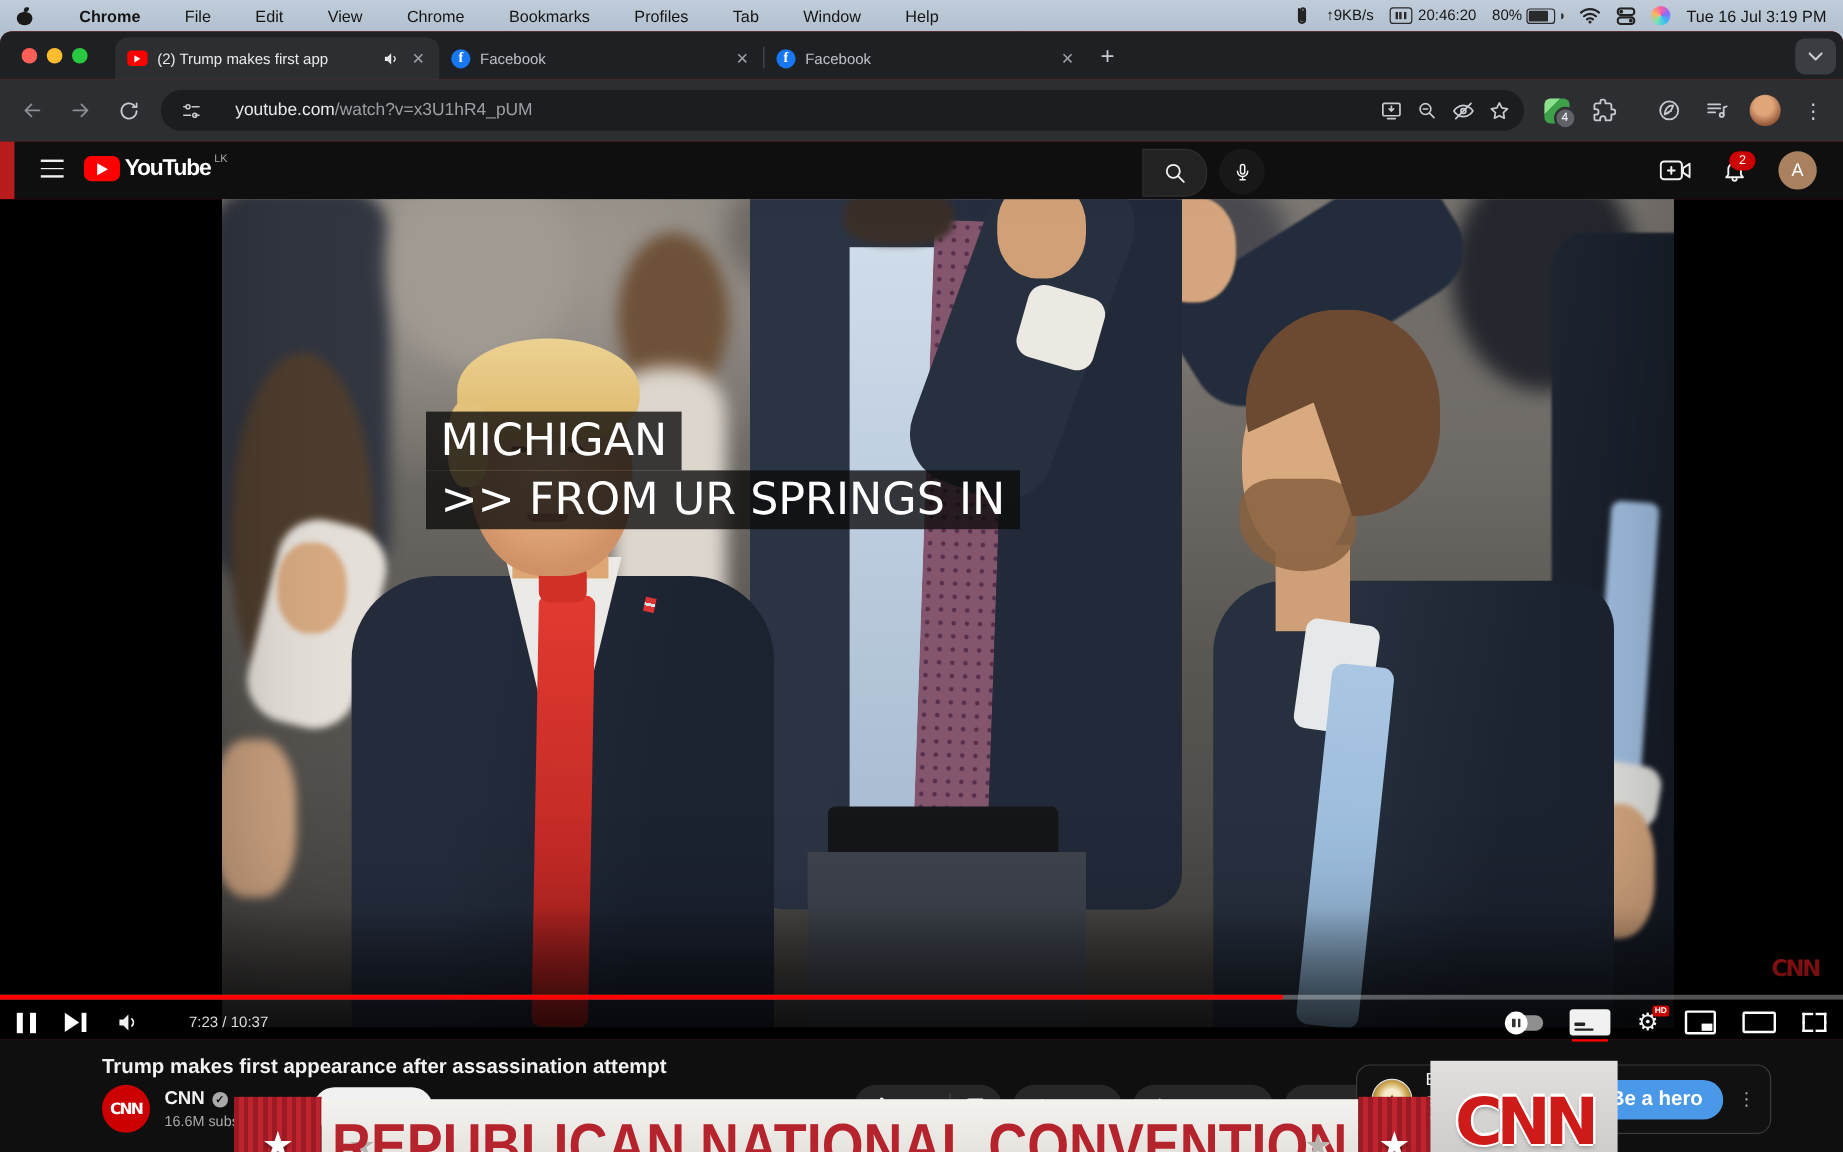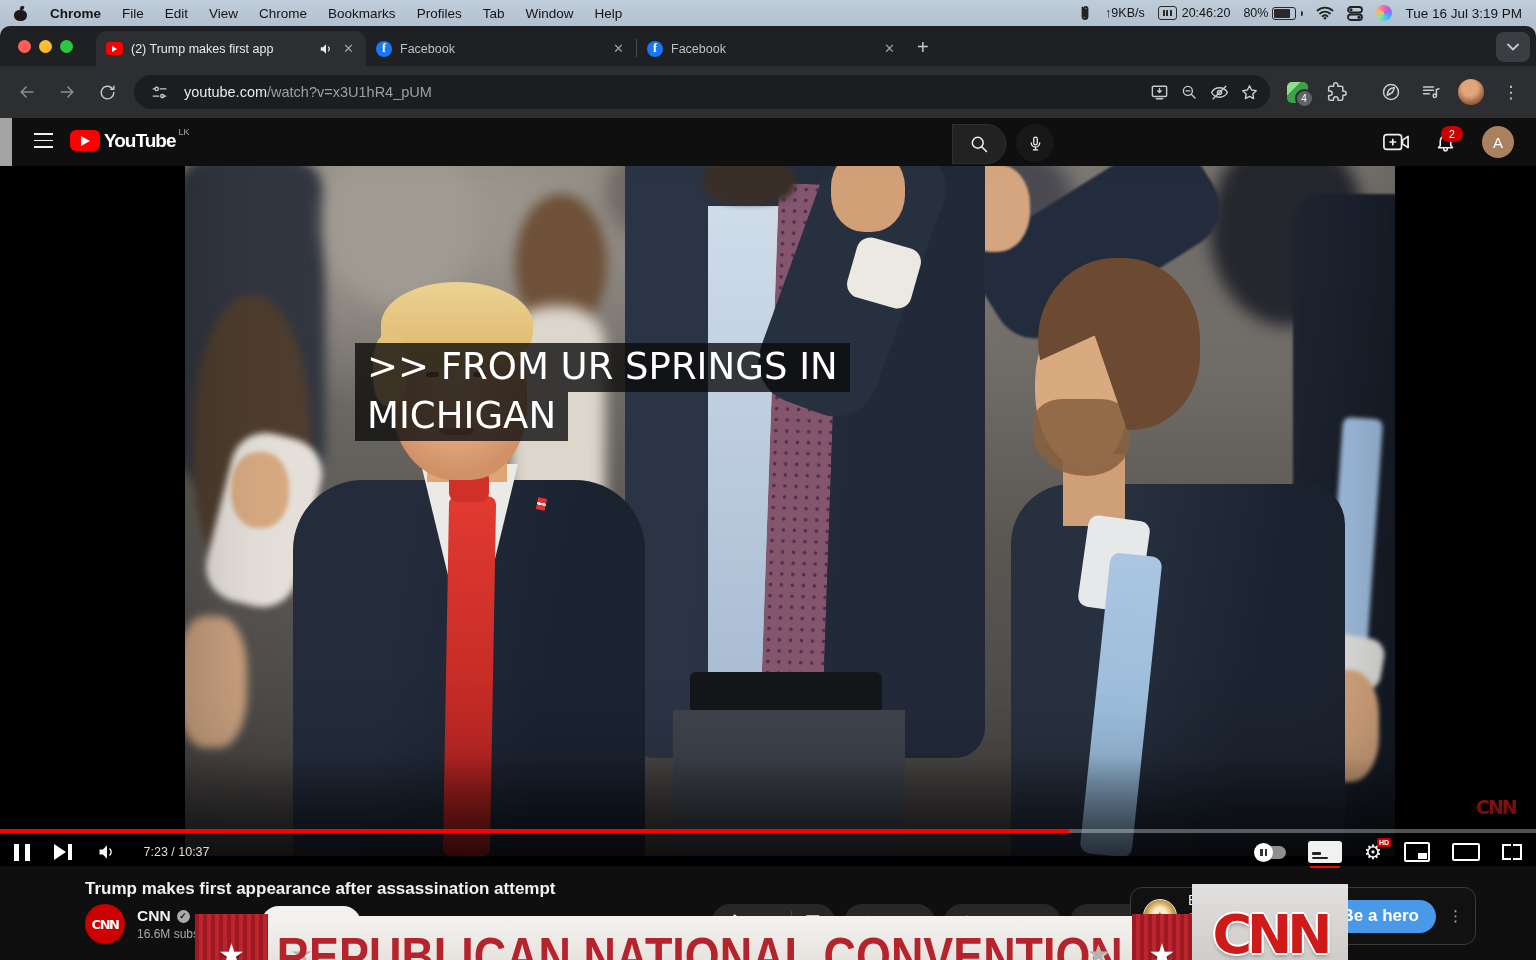--- a/index.html
+++ b/index.html
@@ -2,58 +2,58 @@
 <html><head>
 <meta charset="utf-8">
 <style>
   html,body{margin:0;padding:0;background:#b5c3d2}
   body{width:1536px;height:960px;font-family:"Liberation Sans",sans-serif;overflow:hidden}
   .root{position:relative;width:1536px;height:960px;overflow:hidden}
   svg{display:block}
 
   
   .menubar{position:absolute;top:0;left:0;right:0;height:26px;background:linear-gradient(#c0ccd9,#b2c1d0);display:flex;align-items:center;padding:0 14px;color:#151515;font-size:13.5px}
-  .menu-left{display:flex;align-items:flex-start;gap:21px}
+  .menu-left{display:flex;align-items:flex-start;gap:37px}
   .apple{width:13px;height:15px;position:relative;margin-right:2px}
   .apple::before{content:"";position:absolute;left:0;top:4px;width:13px;height:11px;background:#1a1a1a;border-radius:45% 45% 48% 48%}
   .apple::after{content:"";position:absolute;left:6px;top:0;width:4px;height:4px;background:#1a1a1a;border-radius:60% 0 60% 0;transform:rotate(10deg)}
   .menu-item{white-space:nowrap}
   .menu-item.app{font-weight:bold}
   .menu-right{margin-left:auto;display:flex;align-items:center;gap:13px;font-size:12.5px}
   .mb-ic{display:flex;align-items:flex-end}
   .batt{display:flex;align-items:center;gap:4px}
   .batt-body{width:22px;height:11px;border:1.5px solid #2a2a2a;border-radius:3px;position:relative}
   .batt-body::before{content:"";position:absolute;left:1px;top:1px;bottom:1px;width:70%;background:#2a2a2a;border-radius:1px}
   .batt-cap{width:2px;height:5px;background:#2a2a2a;border-radius:0 2px 2px 0;margin-left:1px}
   .widget-ic{width:17px;height:12px;border:1.5px solid #2a2a2a;border-radius:3px;display:flex;align-items:center;justify-content:center;gap:1.5px}
   .widget-ic i{width:2px;height:6px;background:#2a2a2a}
   .siri{width:16px;height:16px;border-radius:50%;background:conic-gradient(#ff5fa2,#8b6cff,#35c3f3,#7ce3b1,#ffb45f,#ff5fa2);filter:blur(.4px)}
   .clock{font-size:13.5px}
 
   
-  .window{position:absolute;top:26px;left:0;right:0;bottom:0;border-radius:10px 10px 0 0;overflow:hidden;background:#a3a3a3}
+  .window{position:absolute;top:26px;left:0;right:0;bottom:0;border-radius:10px 10px 0 0;overflow:hidden;background:#b91c1c}
   .tabstrip{position:absolute;top:0;left:0;right:0;height:40px;background:#1e2023;display:flex;align-items:flex-end;padding-left:96px}
   .traffic{position:absolute;left:18px;top:14px;display:flex;gap:8px}
   .light{width:13px;height:13px;border-radius:50%}
   .light.red{background:#ff5f57}.light.yellow{background:#febc2e}.light.green{background:#28c840}
   .tab{position:relative;width:250px;height:35px;display:flex;align-items:center;gap:8px;padding:0 10px;color:#bdc1c6;font-size:12.5px;border-radius:11px 11px 0 0}
   .tab.active{background:#2d2e31;color:#e8eaed}
   .tab .title{flex:1;white-space:nowrap;overflow:hidden}
   .tab-sep{width:1px;height:18px;background:#4a4d51;margin-bottom:9px}
   .fav-yt{width:17px;height:13px;background:#ff0000;border-radius:3.5px;display:flex;align-items:center;justify-content:center;flex:none}
   .fav-yt i{width:0;height:0;border-left:5px solid #fff;border-top:3.5px solid transparent;border-bottom:3.5px solid transparent}
   .fav-fb{width:16px;height:16px;background:#1877f2;border-radius:50%;color:#fff;font-weight:bold;font-size:12px;display:flex;align-items:center;justify-content:center;flex:none;font-family:"Liberation Serif",serif}
   .tab-x{color:#9aa0a6;font-size:13px;padding:0 2px}
   .newtab{color:#c7cbd0;font-size:20px;font-weight:300;margin:0 0 7px 10px}
   .tabsearch{position:absolute;right:6px;top:6px;width:34px;height:30px;background:#3a3d41;border-radius:8px;display:flex;align-items:center;justify-content:center}
 
   .toolbar{position:absolute;top:40px;left:0;right:0;height:52px;background:#2d2e31;display:flex;align-items:center;padding:0 10px;gap:6px}
   .tb-btn{width:34px;height:34px;display:flex;align-items:center;justify-content:center;border-radius:50%;flex:none}
   .omnibox{width:1120px;height:34px;background:#1c1d1f;border-radius:17px;display:flex;align-items:center;padding:0 6px 0 10px;margin:0 4px;flex:none}
-  .url{font-size:14.5px;margin-left:10px;white-space:nowrap;flex:1}
+  .url{font-size:14.5px;margin-left:22px;white-space:nowrap;flex:1}
   .url .domain{color:#e8eaed}.url .path{color:#9aa0a6}
   .omni-ic{width:30px;height:30px;display:flex;align-items:center;justify-content:center;flex:none}
   .ext-green{width:21px;height:21px;border-radius:5px;background:linear-gradient(135deg,#8fe08d 0 32%,#3fa04a 32%);position:relative}
   .ext-badge{position:absolute;right:-6px;bottom:-5px;width:15px;height:15px;border-radius:50%;background:#5f6368;color:#fff;font-size:10px;display:flex;align-items:center;justify-content:center;border:2px solid #2d2e31}
   .tb-sep{width:1px;height:22px;background:#4a4d51;margin:0 4px}
   .chrome-avatar{width:26px;height:26px;border-radius:50%;background:radial-gradient(circle at 45% 35%,#e0a67a 0 35%,#9c5f3e 70%,#6d4028)}
   .dots-v{color:#c7cbd0;font-size:17px;letter-spacing:0;line-height:1}
 
   
   .ytheader{position:absolute;top:92px;left:12px;right:0;height:48px;background:#0f0f0f}
@@ -143,21 +143,21 @@
   .cnnbox{position:absolute;left:1192px;top:718px;width:156px;height:100px;background:linear-gradient(#e2e0de,#c9c7c5);display:flex;align-items:center;justify-content:center;z-index:5}
   .cnn-logo{font-size:54px;font-weight:900;color:#cf1a1a;letter-spacing:-5px;font-family:"DejaVu Sans",sans-serif;text-shadow:-2px 0 0 #fff,2px 0 0 #fff,0 -2px 0 #fff,0 2px 0 #fff,0 3px 4px rgba(0,0,0,.35)}
   .watermark{position:absolute;left:1476px;top:630px;color:rgba(205,25,25,.9);font-weight:900;font-size:19px;letter-spacing:-2px;z-index:4;font-family:"DejaVu Sans",sans-serif}
   .player-fade{position:absolute;left:0;right:0;bottom:0;height:110px;background:linear-gradient(transparent,rgba(0,0,0,.72));z-index:6}
   .progress{position:absolute;left:0;right:0;top:663px;height:3.5px;background:rgba(255,255,255,.32);z-index:8}
   .progress-played{height:100%;background:#f00;width:0}
   .controls{position:absolute;left:0;right:0;top:672px;height:28px;display:flex;align-items:center;padding:0 14px;z-index:9;color:#fff}
   .c-left{display:flex;align-items:center;gap:24px}
   .pause{display:flex;gap:6px}.pause i{width:5px;height:17px;background:#fff}
   .next{display:flex;align-items:center}.next .tri{width:0;height:0;border-left:12px solid #fff;border-top:8px solid transparent;border-bottom:8px solid transparent}.next .bar{width:3.5px;height:16px;background:#fff;margin-left:2px}
-  .time{font-size:12.5px;color:#ddd;margin-left:2px;white-space:nowrap}
+  .time{font-size:12.5px;color:#ddd;margin-left:16px;white-space:nowrap}
   .c-right{margin-left:auto;display:flex;align-items:center;gap:22px}
   .autoplay{width:30px;height:13px;background:#8f8f8f;border-radius:7px;position:relative}
   .autoplay i{position:absolute;left:-2px;top:-3px;width:19px;height:19px;border-radius:50%;background:#fff;display:flex;align-items:center;justify-content:center;gap:2px}
   .autoplay i b{width:2.5px;height:7px;background:#333}
   .cc{width:26px;height:18px;background:#f1f1f1;border-radius:3px;position:relative;display:flex;flex-direction:column;justify-content:flex-end;gap:2px;padding:0 4px 4px}
   .cc i{height:2.5px;background:#222;border-radius:1px}
   .cc i.s{width:9px}.cc i.w{width:16px}
   .cc::after{content:"";position:absolute;left:2px;right:2px;bottom:-5px;height:2.5px;background:#f00}
   .gear{position:relative;font-size:20px;color:#f1f1f1;line-height:1}
   .hd{position:absolute;top:-4px;right:-9px;background:#c00;color:#fff;font-size:7px;font-weight:bold;padding:1px 2px;border-radius:2px;letter-spacing:0}
@@ -466,22 +466,22 @@
         <div class="t-face"></div>
         <div class="t-hair"></div>
         <div class="t-hair-side"></div>
         <div class="t-eye l"></div>
         <div class="t-eye r"></div>
         <div class="t-mouth"></div>
         <div class="vignette"></div>
       </div>
 
       <div class="caption">
+        <div class="cap-line">MICHIGAN</div>
         <div class="cap-line">&gt;&gt; FROM UR SPRINGS IN</div>
-        <div class="cap-line">MICHIGAN</div>
       </div>
 
       <div class="banner">
         <div class="cap-red l">
             <span class="cap-star">★</span>
           </div>
         <div class="banner-bar">
           <span class="silver-star l">★</span>
           <span class="banner-text">REPUBLICAN NATIONAL CONVENTION</span>
           <span class="silver-star r">★</span>

